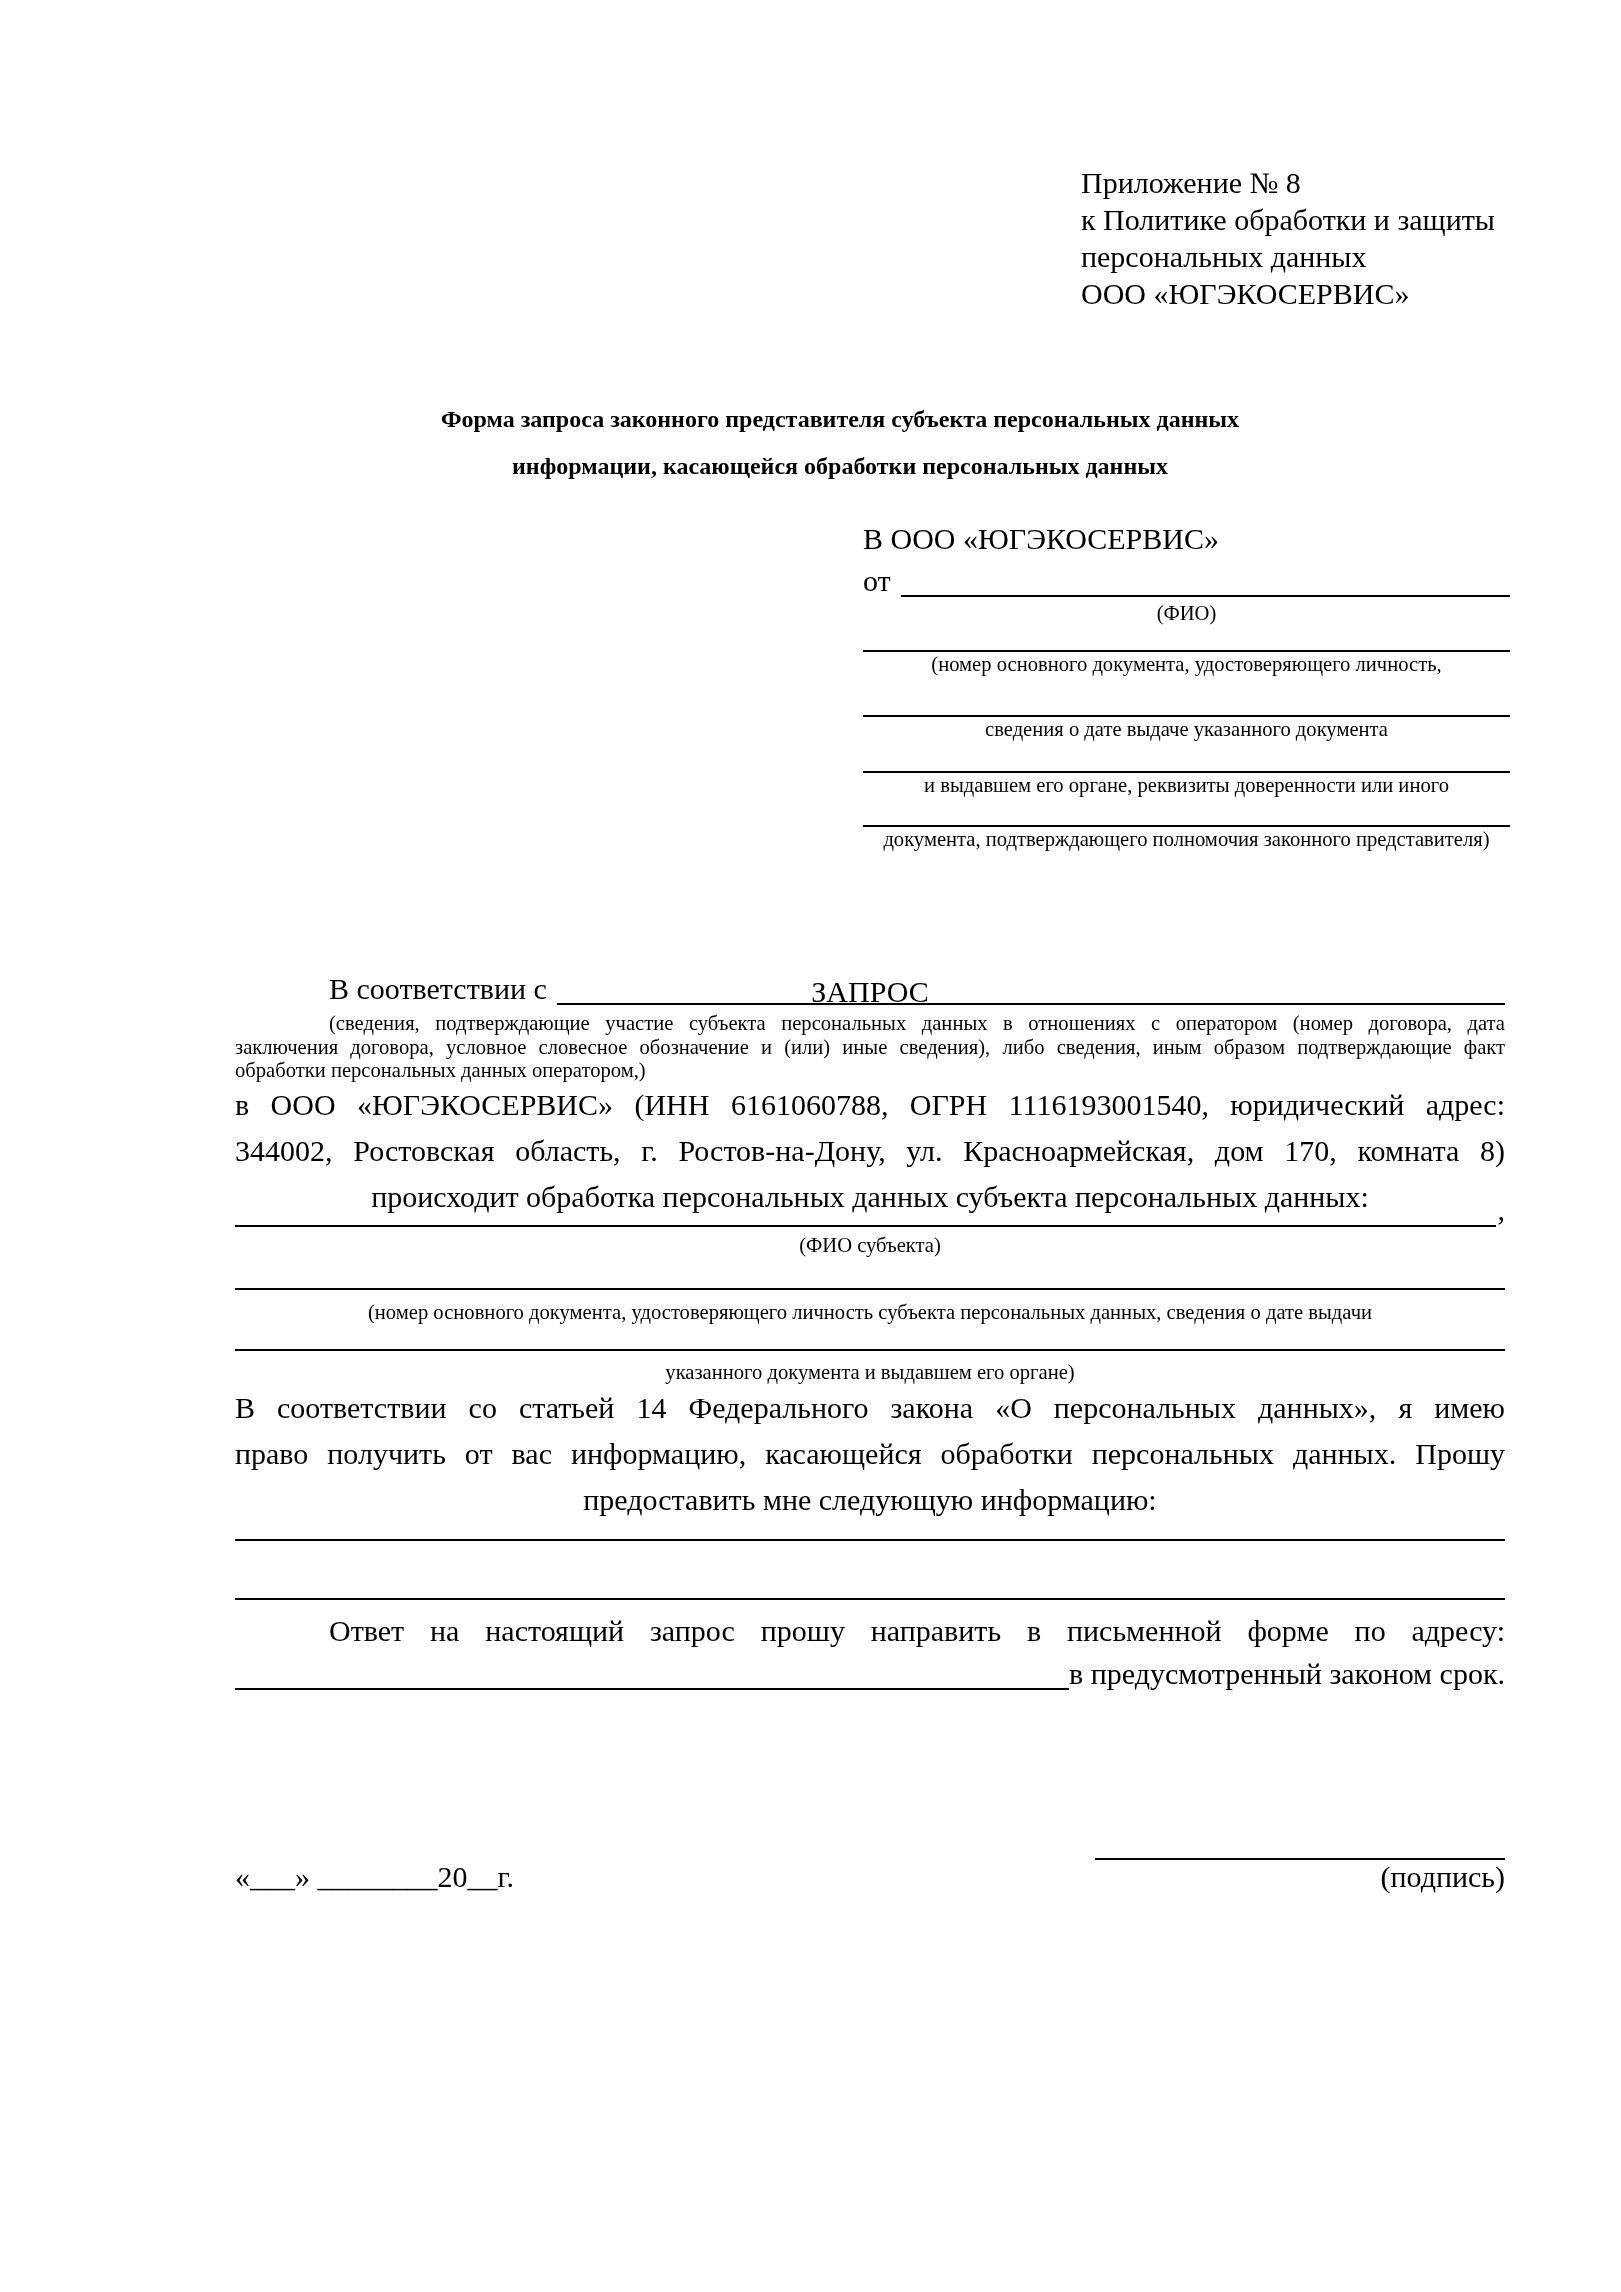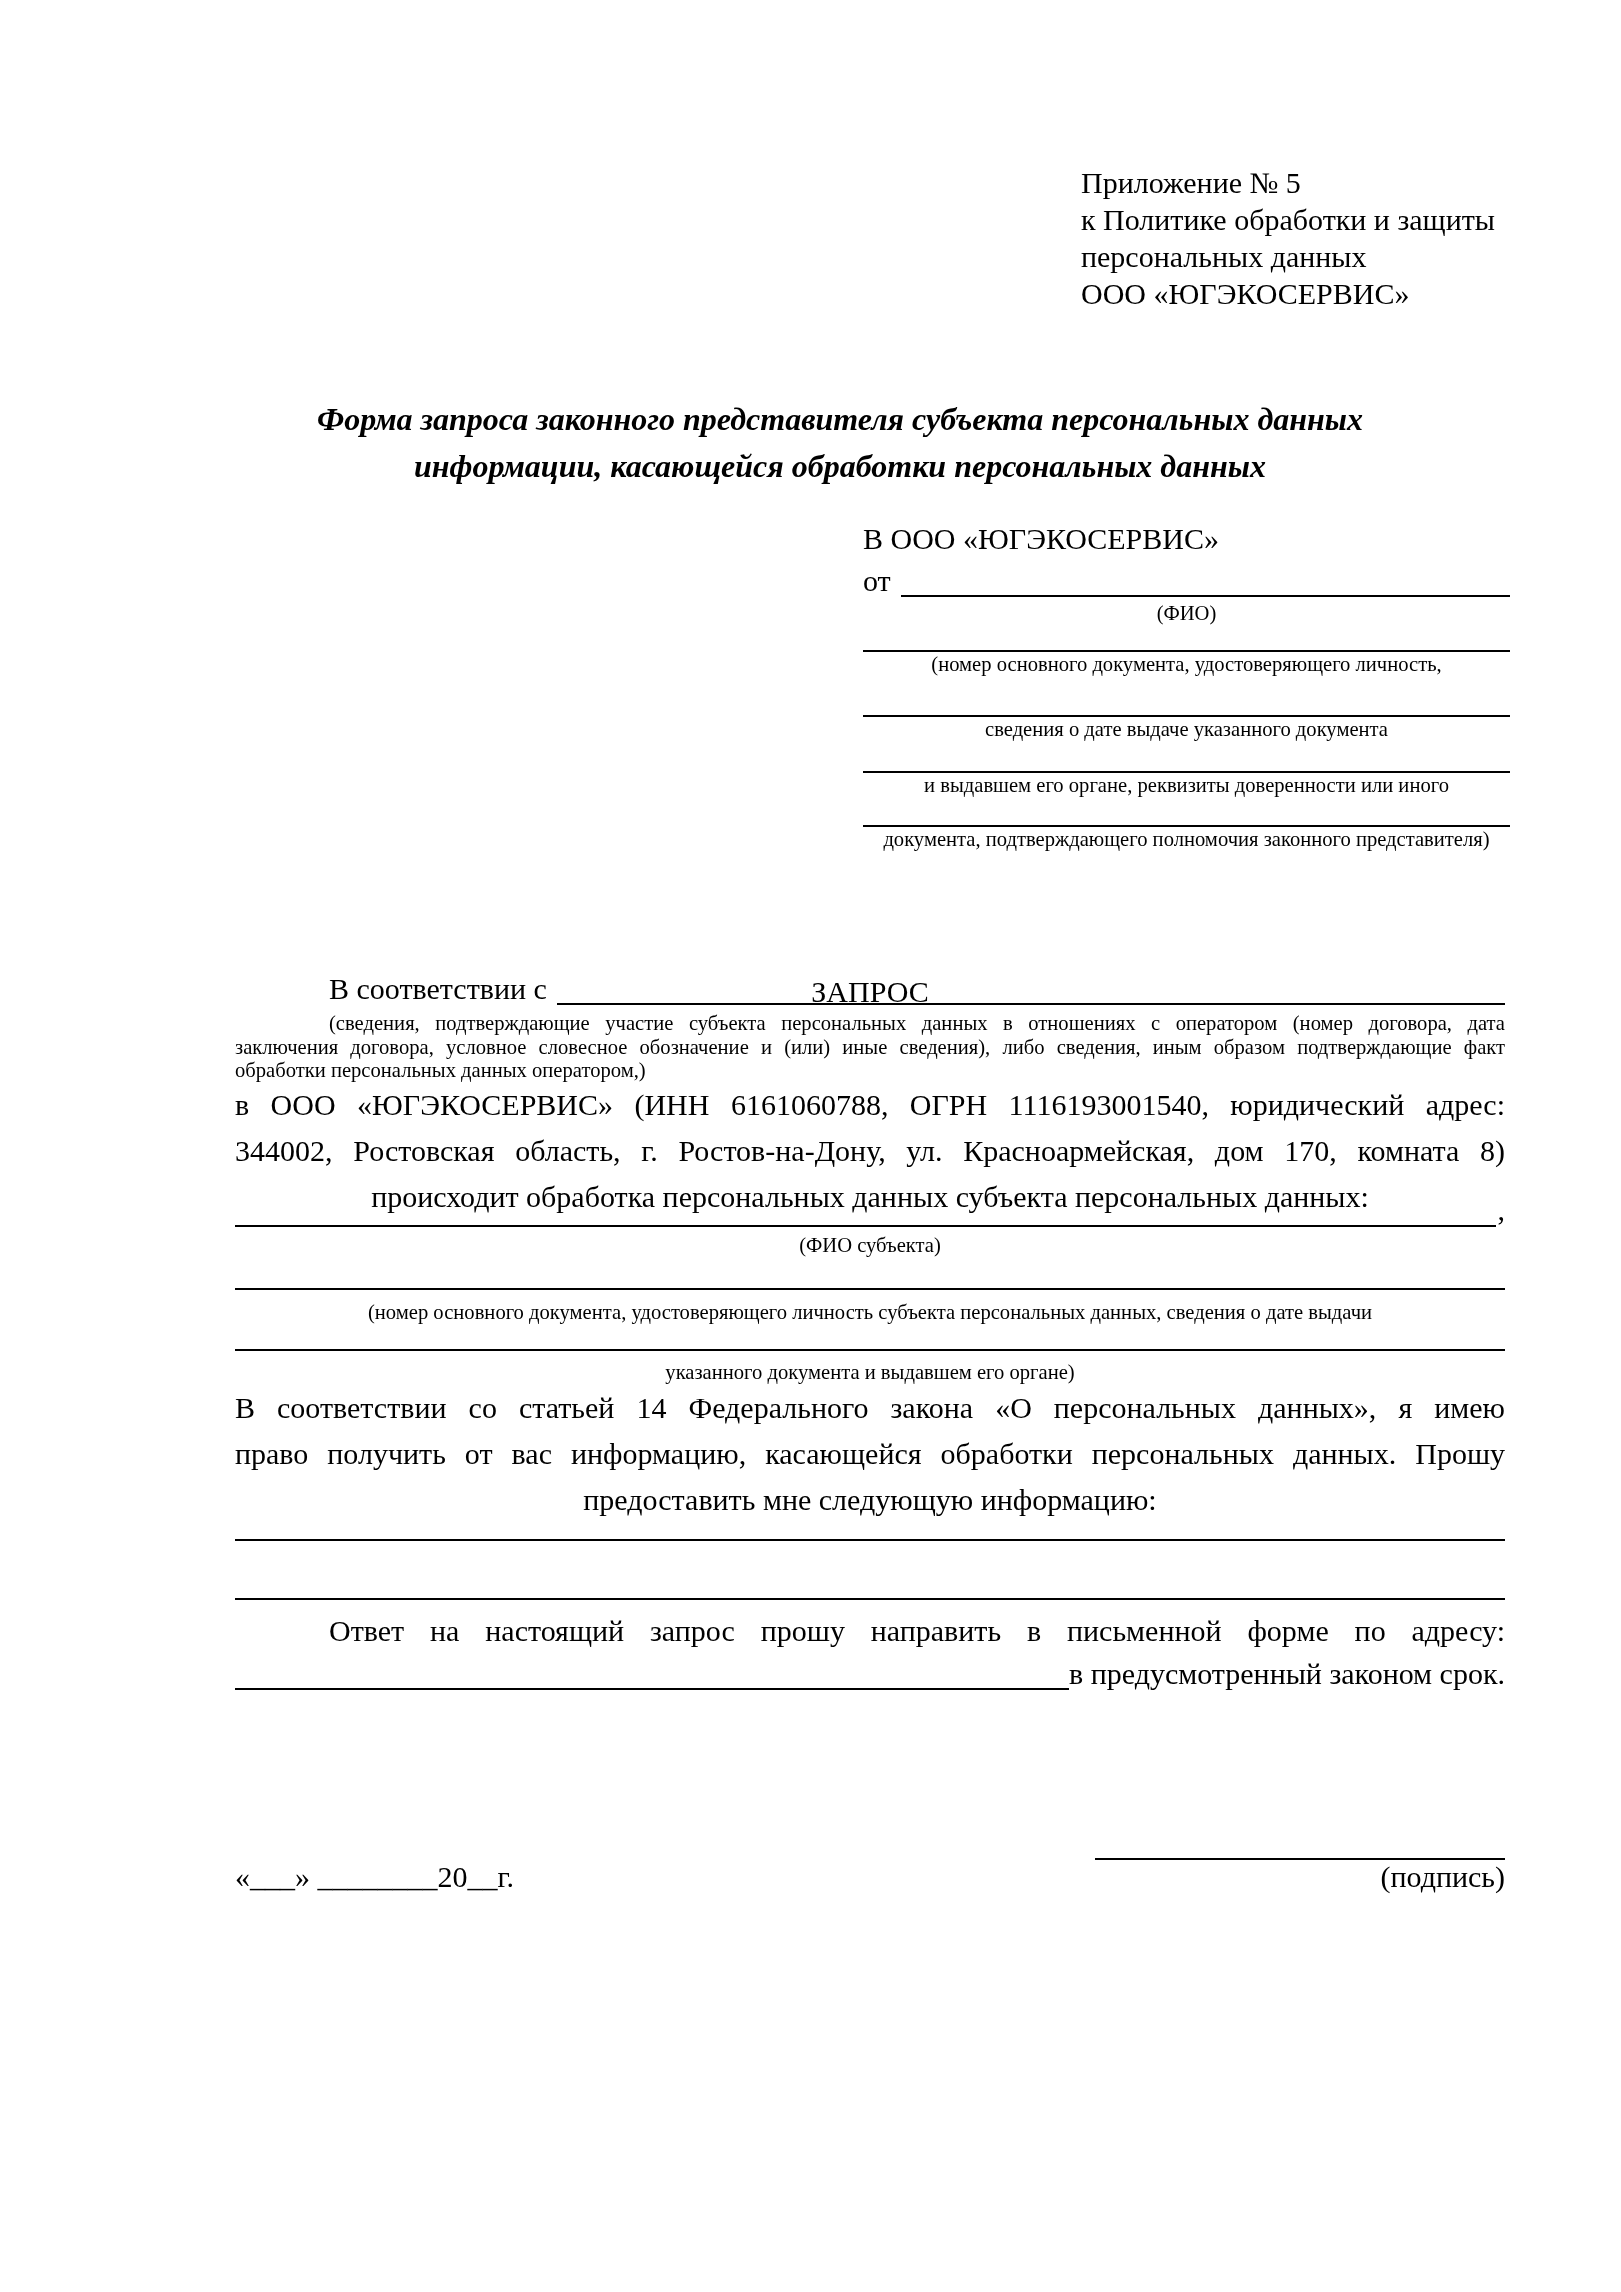--- a/index.html
+++ b/index.html
@@ -14,21 +14,21 @@
     overflow:hidden;
   }
   .abs { position:absolute; }
 
   
   .appendix { left:1081px; top:164px; width:461px; line-height:37px; }
 
   
   .doc-title {
     left:175px; top:396px; width:1330px;
-    text-align:center; font-weight:bold; font-size:32px; line-height:47px;font-style:italic;
+    text-align:center; font-weight:bold; font-size:24px; line-height:47px;
   }
 
   
   .addressee { left:863px; top:520px; width:647px; }
   .addressee .to { line-height:37px; }
   .from-row { display:flex; align-items:flex-start; margin-top:6.9px; height:37px; }
   .from-row .fill { flex:1; margin-left:9.8px; border-bottom:2.9px solid #000; height:33px; }
   .cap { font-size:20.6px; text-align:center; line-height:24.5px; }
   .blank { border-bottom:2.9px solid #000; }
   .b1 { height:26.5px; }
@@ -83,21 +83,21 @@
   .sig-group { display:flex; align-items:flex-end;flex-direction:column; }
   .sig-group .fill { width:410px; border-bottom:2.9px solid #000; height:33px; }
   .sig-group .sig-cap { line-height:33px; white-space:nowrap; }
 </style>
 </head>
 <body>
 
 <div class="page">
 
   <div class="abs appendix">
-    <div>Приложение № 5</div>
+    <div>Приложение № 8</div>
     <div>к Политике обработки и защиты</div>
     <div>персональных данных</div>
     <div>ООО «ЮГЭКОСЕРВИС»</div>
   </div>
 
   <div class="abs doc-title">
     <div>Форма запроса законного представителя субъекта персональных данных</div>
     <div>информации, касающейся обработки персональных данных</div>
   </div>
 

